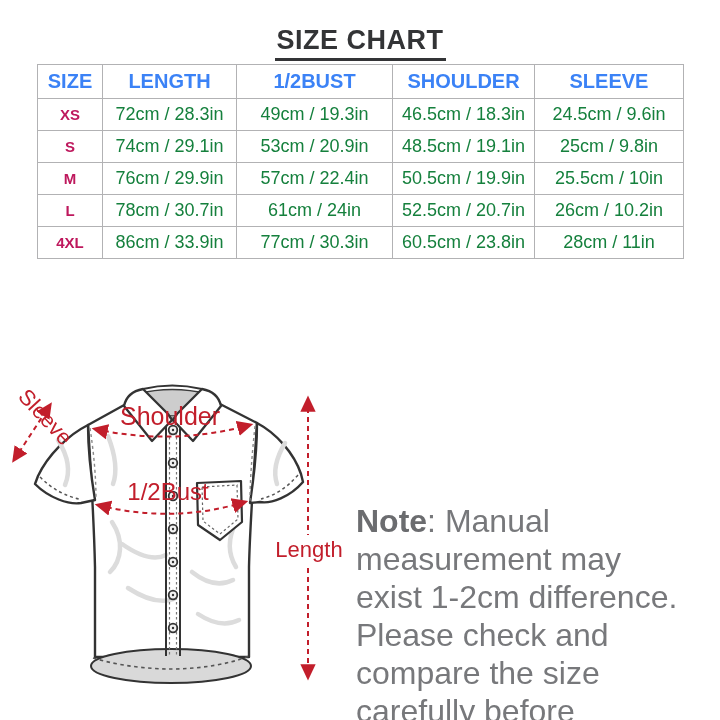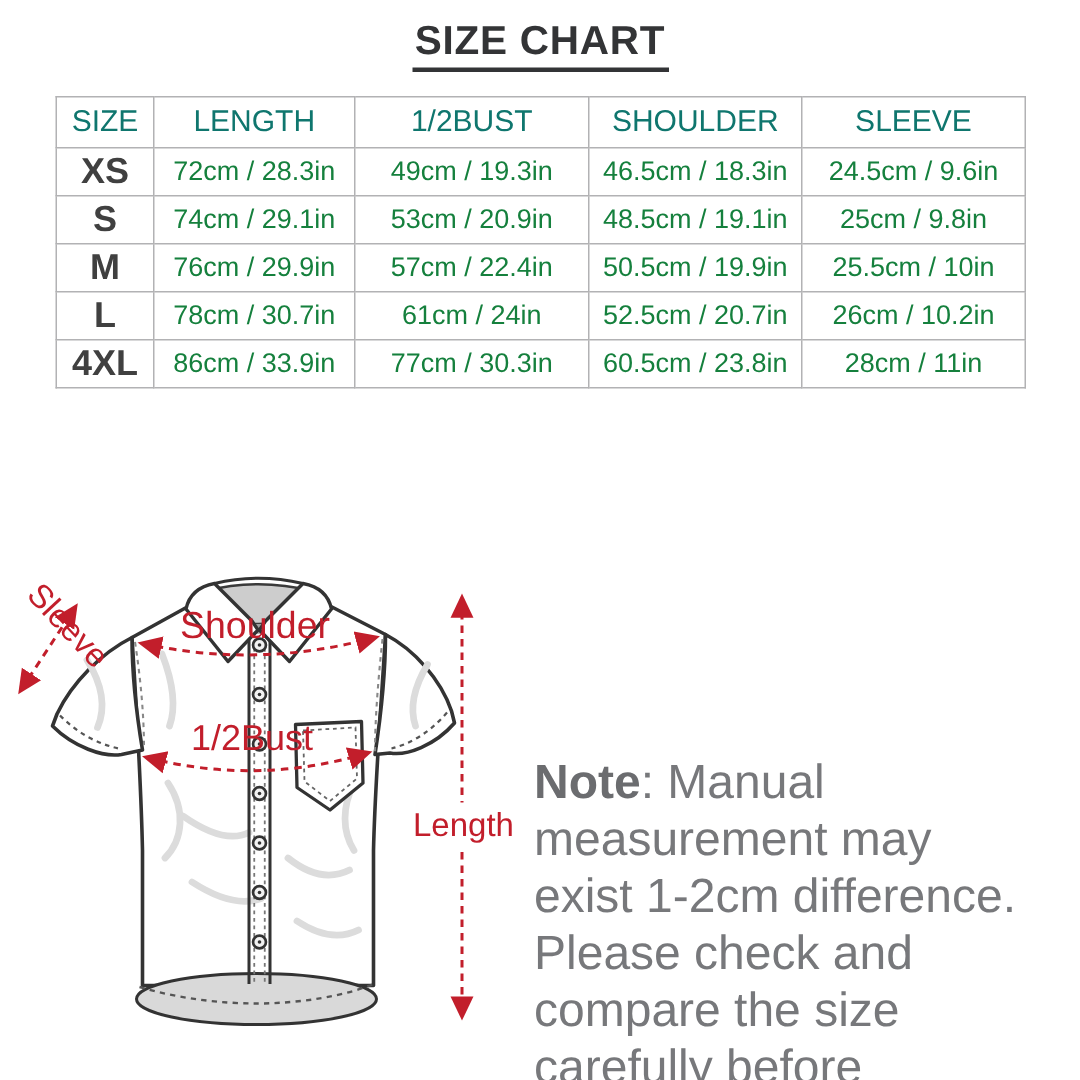--- a/index.html
+++ b/index.html
@@ -2,34 +2,34 @@
 <html><head>
 <meta charset="utf-8">
 <style>
   html,body{margin:0;padding:0;}
   body{
     width:720px;height:720px;background:#ffffff;position:relative;overflow:hidden;
     font-family:"Liberation Sans", sans-serif;
   }
   .title-wrap{position:absolute;top:12px;left:0;width:720px;text-align:center;}
   .page-title{
-    display:inline-block;margin:0;font-size:27px;font-weight:bold;color:#333436;
+    display:inline-block;margin:13px;font-size:27px;font-weight:bold;color:#333436;
     letter-spacing:.5px;border-bottom:3px solid #333436;padding:0 2px 2px 2px;
   }
   table.size-table{
     position:absolute;left:37px;top:64px;width:646px;border-collapse:collapse;
     table-layout:fixed;background:#fff;
   }
   .size-table th,.size-table td{
     border:1px solid #b2b2b4;text-align:center;vertical-align:middle;padding:0;
     white-space:nowrap;overflow:hidden;
   }
-  .size-table thead th{height:33px;font-size:20px;font-weight:normal;color:#0f766e;}
+  .size-table thead th{height:33px;font-size:20px;font-weight:bold;color:#3b82f6;}
   .size-table td{height:31px;font-size:18px;color:#15803d;}
-  .size-table td.size-cell{font-weight:bold;font-size:24px;color:#404040;margin-top:48px;}
+  .size-table td.size-cell{font-weight:bold;font-size:15px;color:#be185d;margin-top:48px;}
   .diagram-svg{position:absolute;left:0;top:372px;}
   .note-block{
     position:absolute;left:356px;top:470px;width:328px;
     font-size:32px;line-height:38px;color:#77787b;
   }
   .note-block b{color:#6b6c6f;}
 </style>
 </head>
 <body>
 

